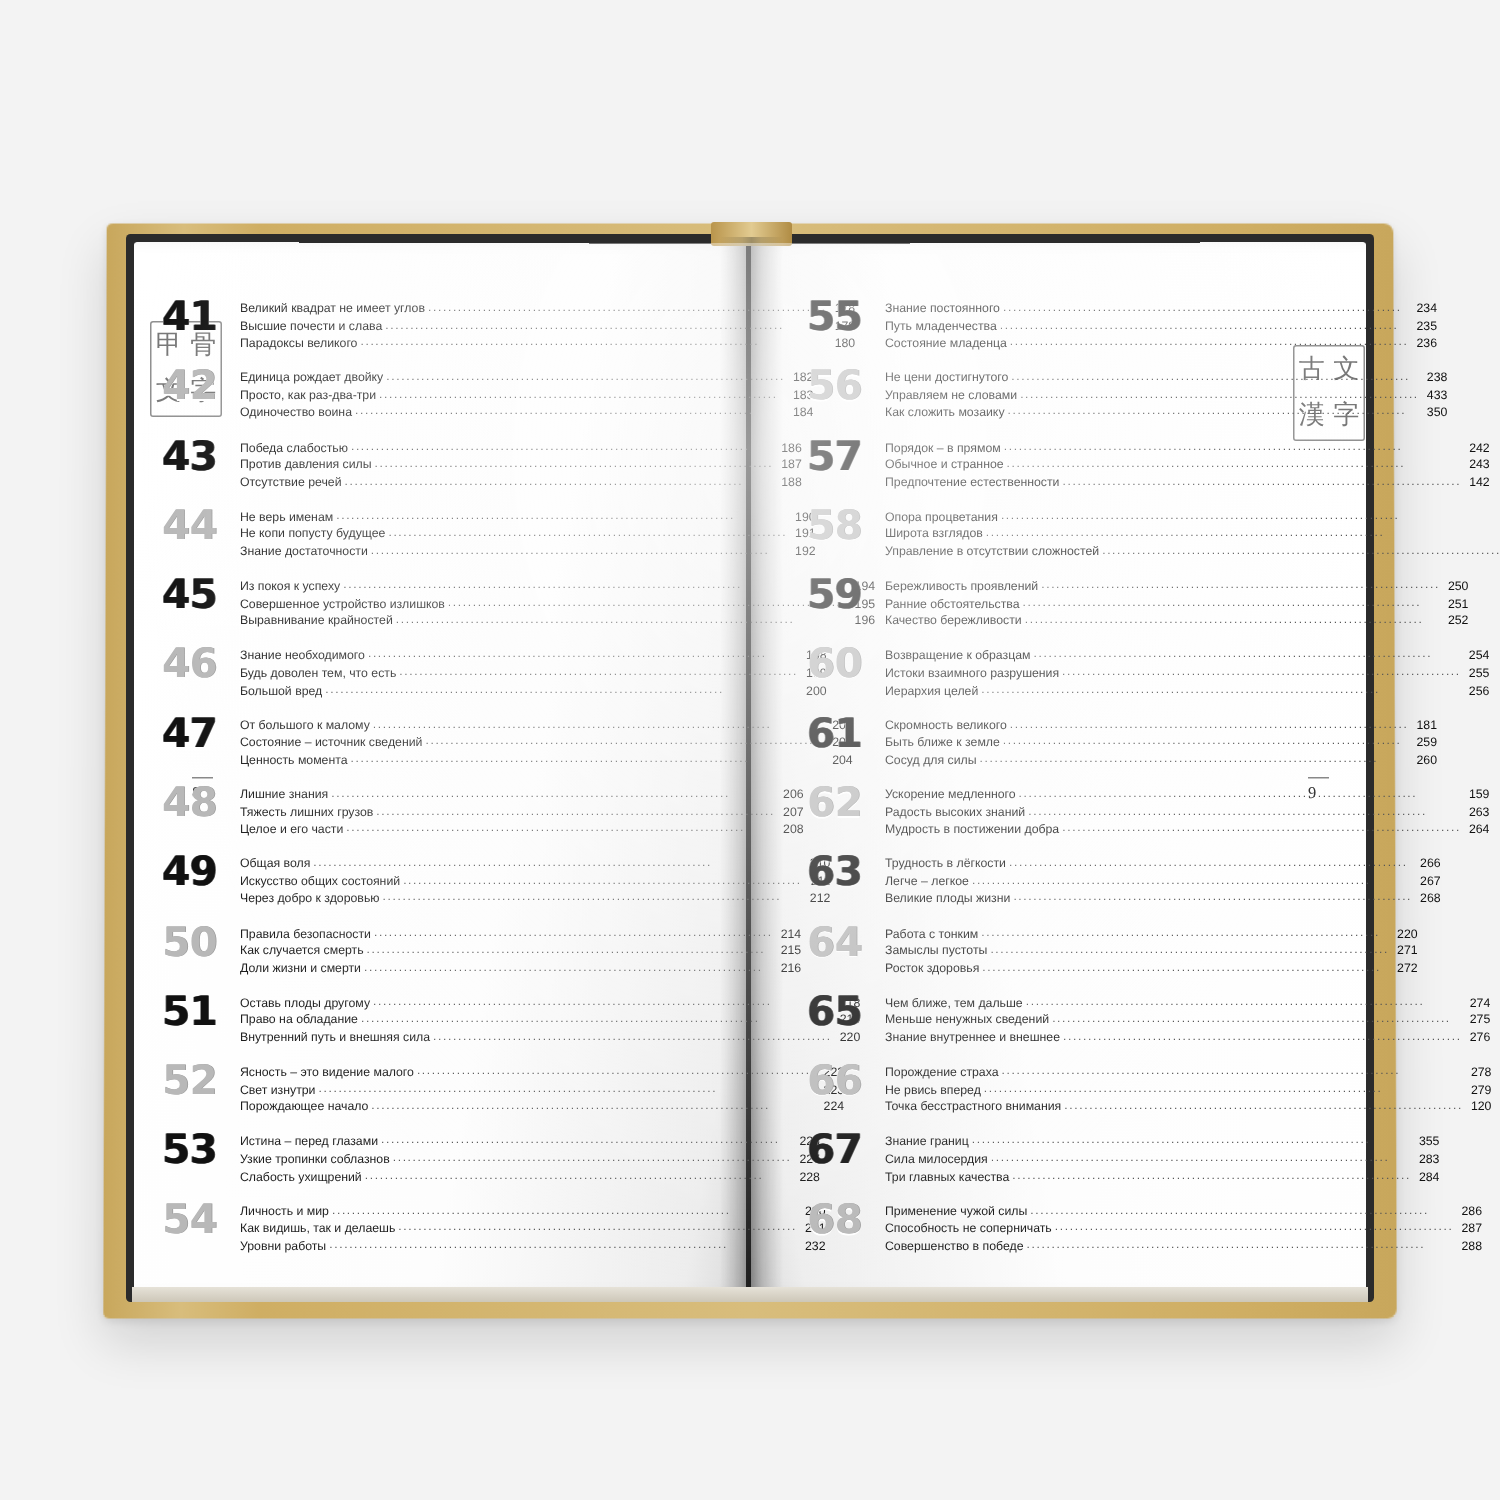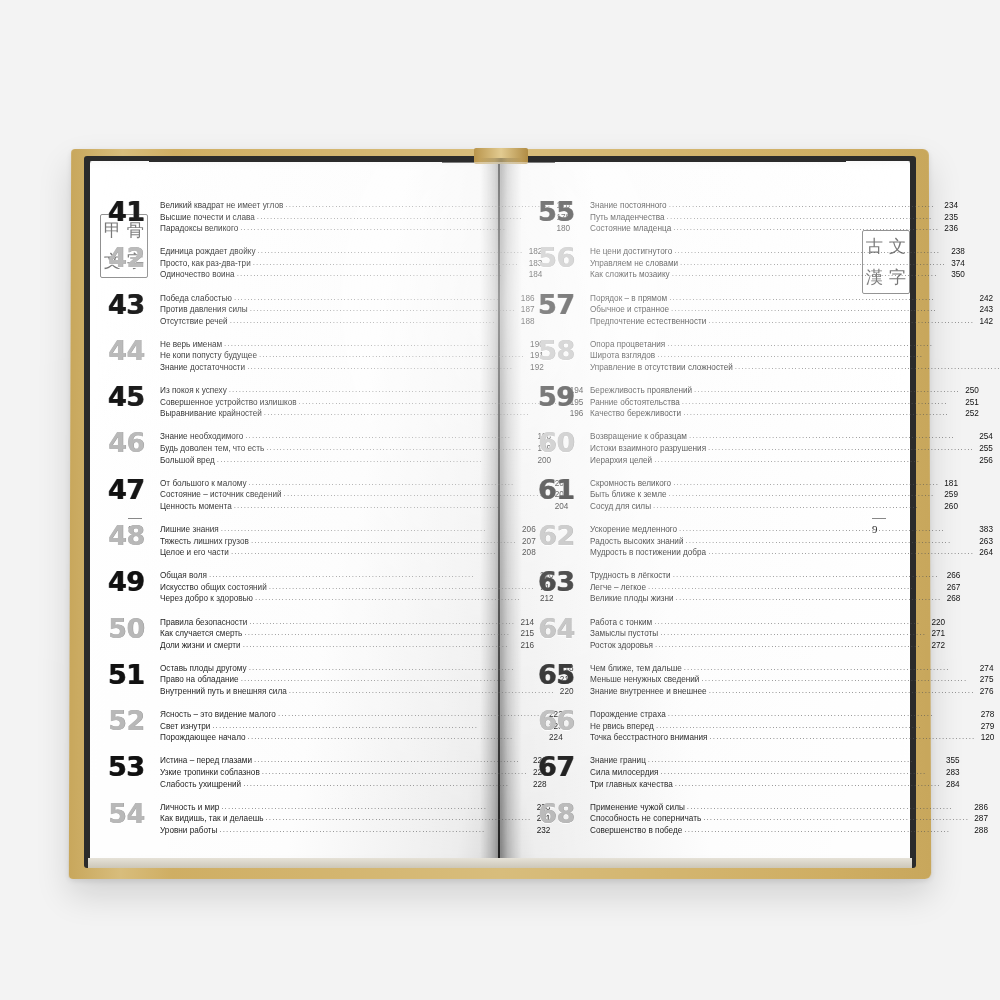--- a/index.html
+++ b/index.html
@@ -550,21 +550,21 @@
         <div class="chapnum light">56</div>
         <div class="entries">
           <div class="entry">
             <span class="title">Не цени достигнутого</span>
             <span class="dots">................................................................................</span>
             <span class="pg">238</span>
           </div>
           <div class="entry">
             <span class="title">Управляем не словами</span>
             <span class="dots">................................................................................</span>
-            <span class="pg">374</span>
+            <span class="pg">433</span>
           </div>
           <div class="entry">
             <span class="title">Как сложить мозаику</span>
             <span class="dots">................................................................................</span>
             <span class="pg">350</span>
           </div>
         </div>
       </div>
       <div class="group">
         <div class="chapnum dark">57</div>
@@ -662,21 +662,21 @@
             <span class="pg">260</span>
           </div>
         </div>
       </div>
       <div class="group">
         <div class="chapnum light">62</div>
         <div class="entries">
           <div class="entry">
             <span class="title">Ускорение медленного</span>
             <span class="dots">................................................................................</span>
-            <span class="pg">383</span>
+            <span class="pg">159</span>
           </div>
           <div class="entry">
             <span class="title">Радость высоких знаний</span>
             <span class="dots">................................................................................</span>
             <span class="pg">263</span>
           </div>
           <div class="entry">
             <span class="title">Мудрость в постижении добра</span>
             <span class="dots">................................................................................</span>
             <span class="pg">264</span>

